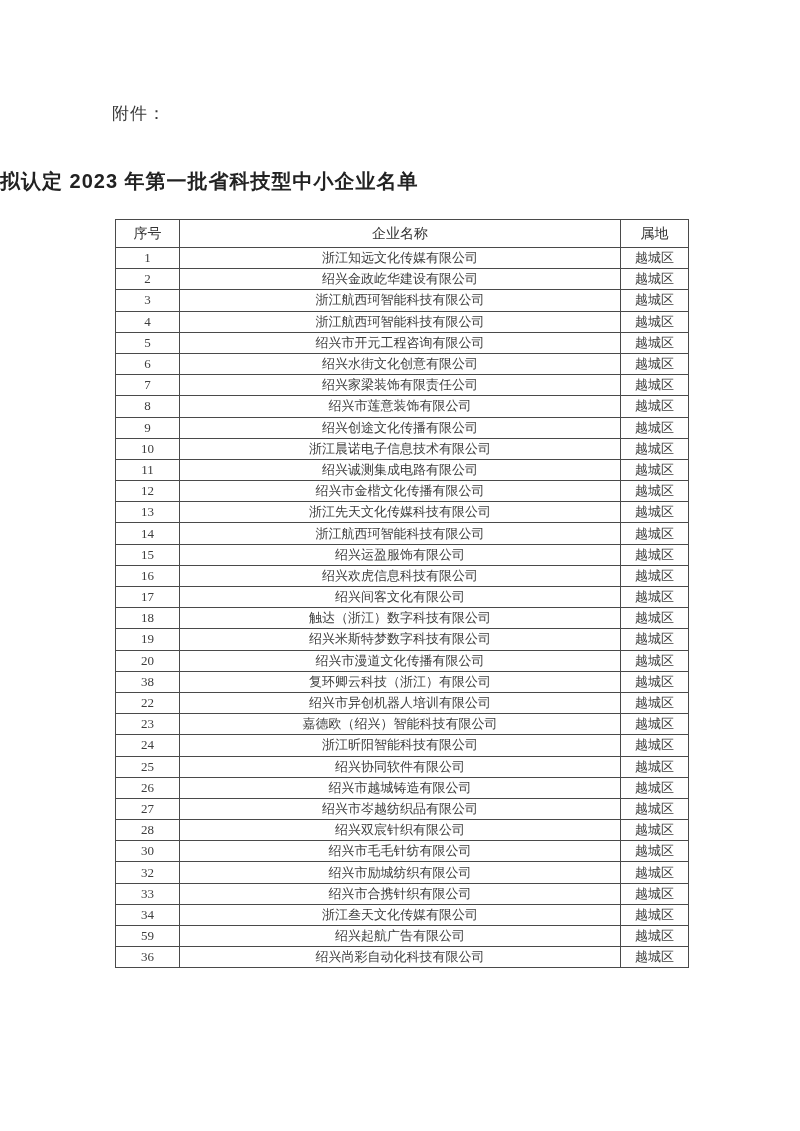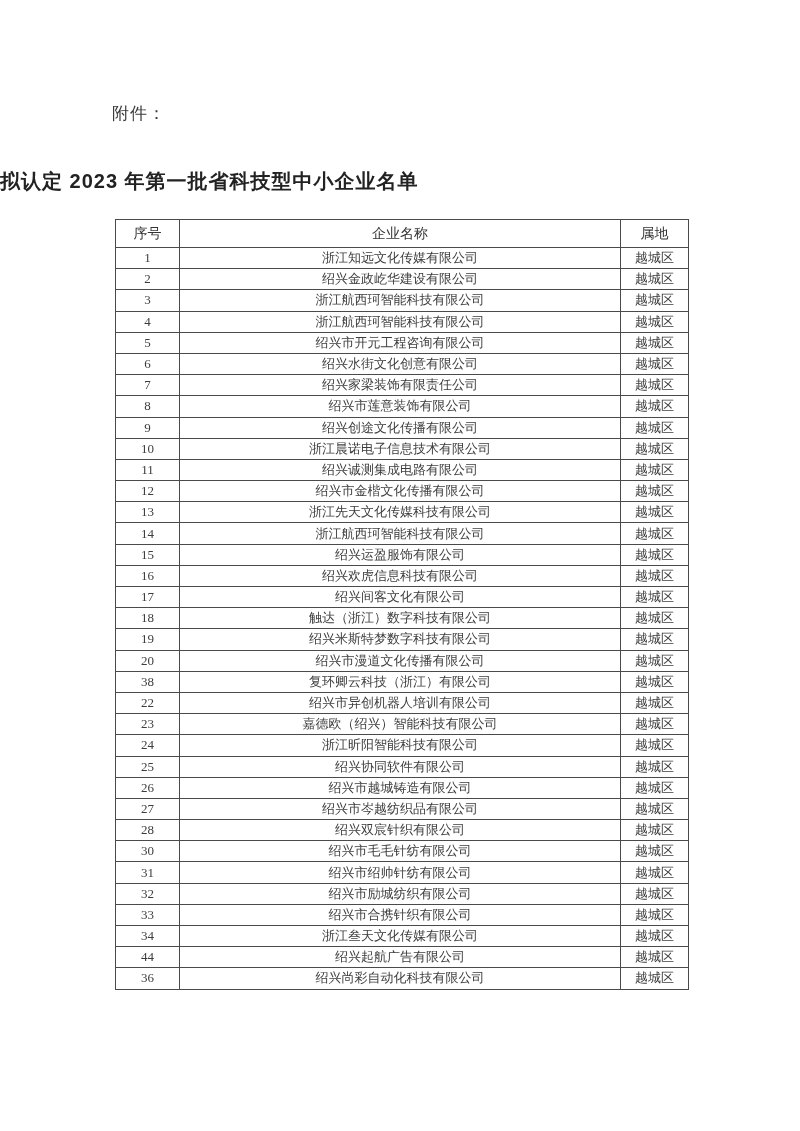--- a/index.html
+++ b/index.html
@@ -230,41 +230,36 @@
           <td class="num">28</td>
           <td>绍兴双宸针织有限公司</td>
           <td>越城区</td>
         </tr>
         <tr>
           <td class="num">30</td>
           <td>绍兴市毛毛针纺有限公司</td>
           <td>越城区</td>
         </tr>
         <tr>
-          <td class="num">31</td>
-          <td>绍兴市绍帅针纺有限公司</td>
-          <td>越城区</td>
-        </tr>
-        <tr>
           <td class="num">32</td>
           <td>绍兴市励城纺织有限公司</td>
           <td>越城区</td>
         </tr>
         <tr>
           <td class="num">33</td>
           <td>绍兴市合携针织有限公司</td>
           <td>越城区</td>
         </tr>
         <tr>
           <td class="num">34</td>
           <td>浙江叁天文化传媒有限公司</td>
           <td>越城区</td>
         </tr>
         <tr>
-          <td class="num">44</td>
+          <td class="num">59</td>
           <td>绍兴起航广告有限公司</td>
           <td>越城区</td>
         </tr>
         <tr>
           <td class="num">36</td>
           <td>绍兴尚彩自动化科技有限公司</td>
           <td>越城区</td>
         </tr>
       </tbody>
   </table>

